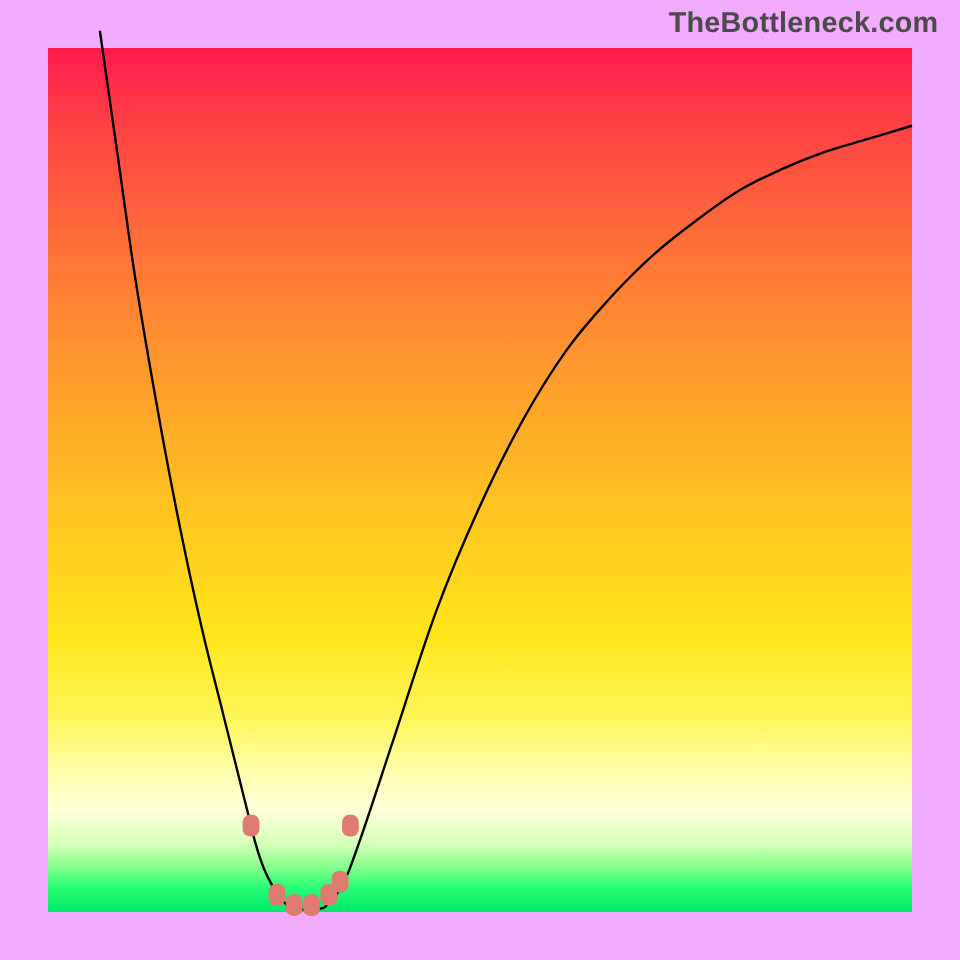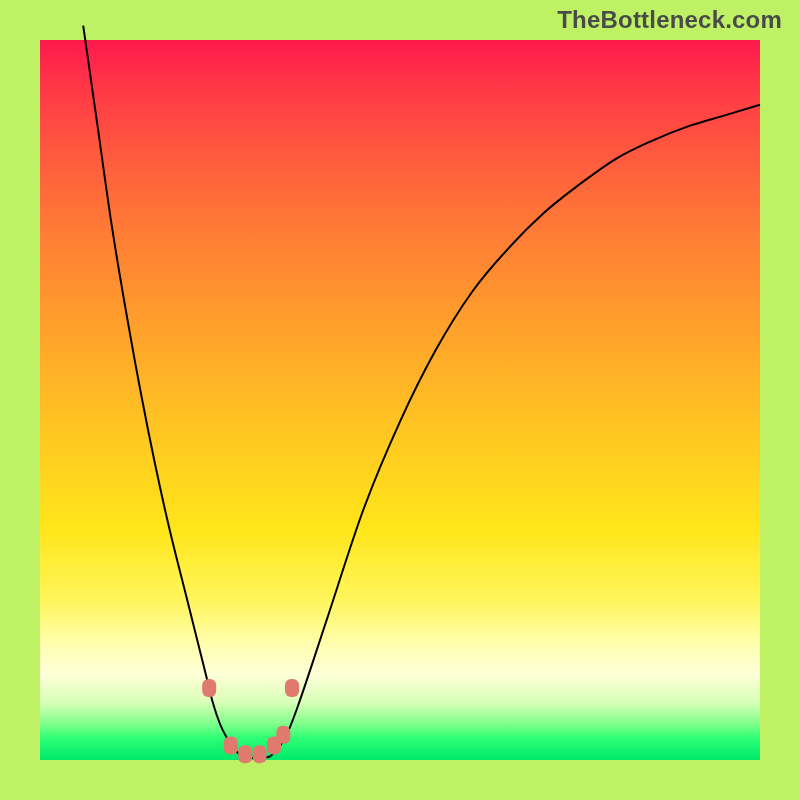--- a/index.html
+++ b/index.html
@@ -8,21 +8,21 @@
     width: 800px;
     height: 800px;
     background: #000;
     overflow: hidden;
     font-family: Arial, Helvetica, sans-serif;
   }
   .frame {
     position: relative;
     width: 800px;
     height: 800px;
-    background: #bef264;
+    background: #f0abfc;
   }
   .plot-area {
     position: absolute;
     left: 40px;
     top: 40px;
     width: 720px;
     height: 720px;
     
     background:
       linear-gradient(to bottom,

